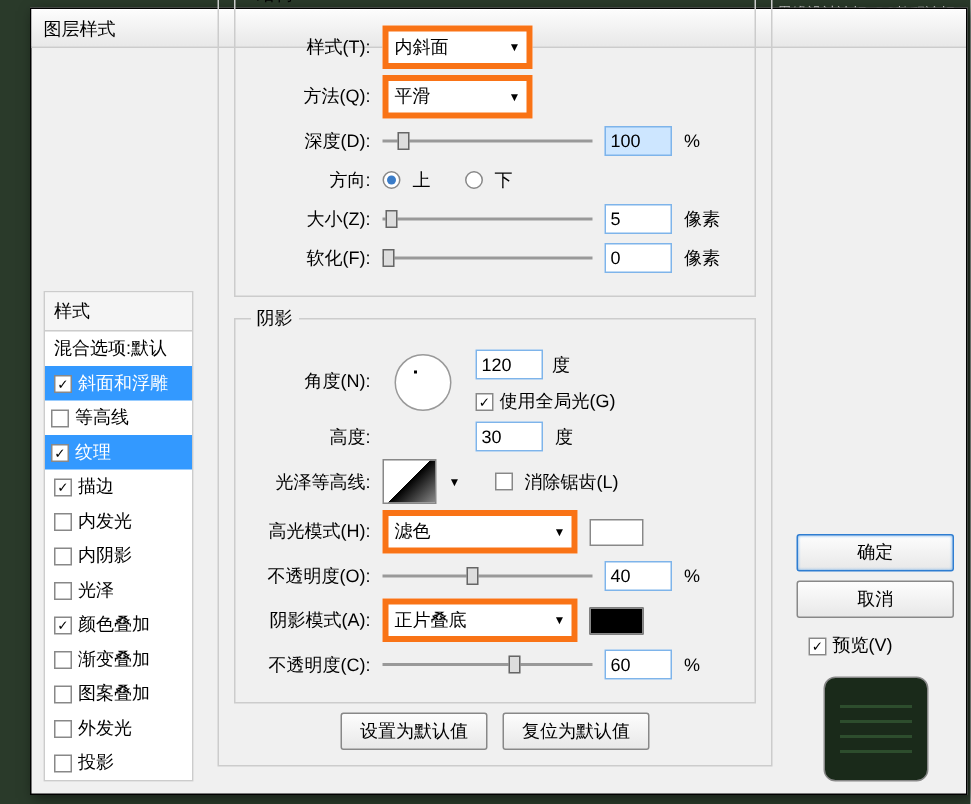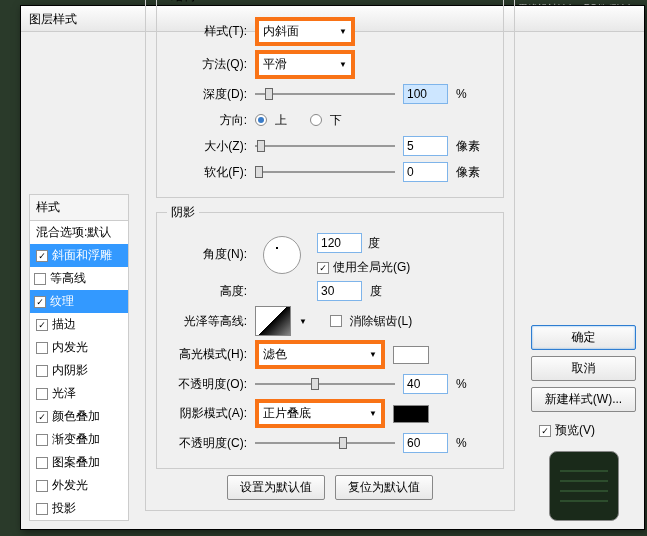--- a/index.html
+++ b/index.html
@@ -230,21 +230,20 @@
         <div class="btm-btns">
           <div class="btn">设置为默认值</div>
           <div class="btn">复位为默认值</div>
         </div>
       </fieldset>
     </div>
 
     <div class="right-panel">
       <div class="btn primary">确定</div>
       <div class="btn">取消</div>
-      <div class="btn">新建样式(W)...</div>
       <div class="preview-chk">
         <span class="chk checked"></span>
         <span>预览(V)</span>
       </div>
       <div class="preview-box"></div>
     </div>
   </div>
 </div>
 
 </body></html>

